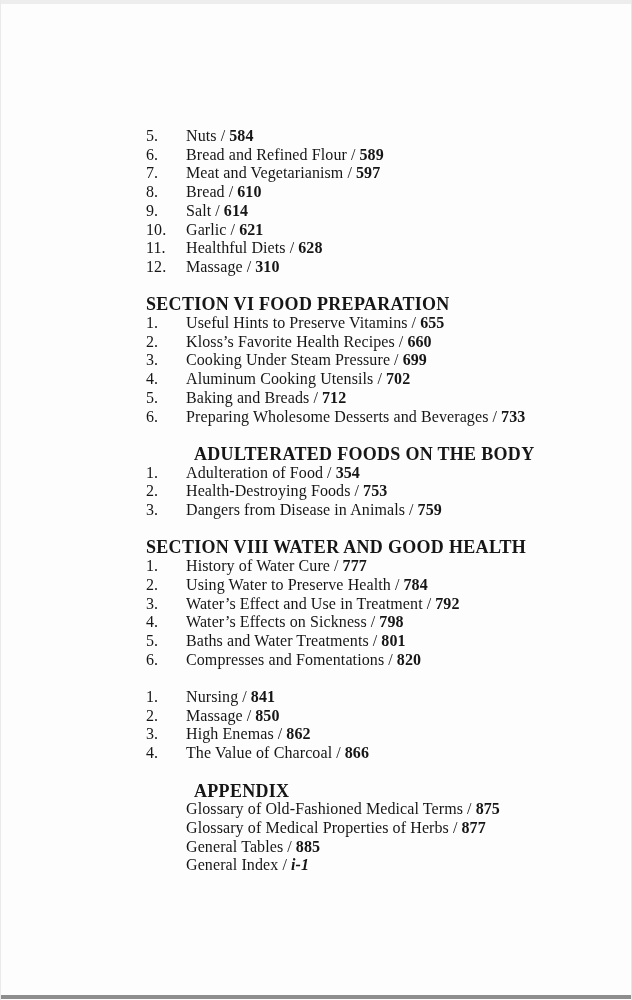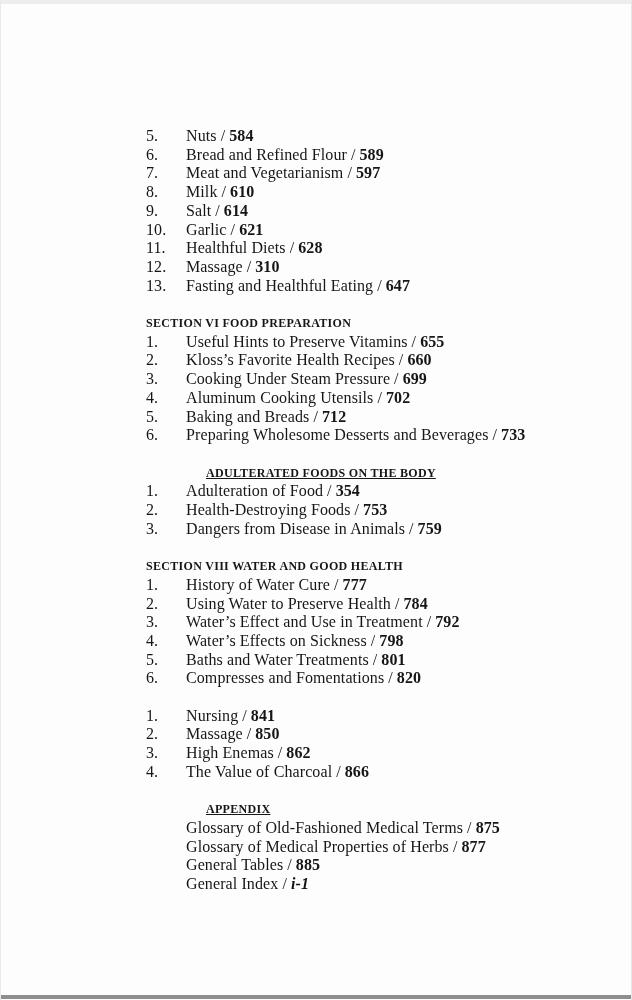--- a/index.html
+++ b/index.html
@@ -35,26 +35,26 @@
     position: absolute;
     left: 145px;
     top: 127px;
     width: 440px;
   }
 
   .toc-section + .toc-section { margin-top: 18.7px; }
 
   .heading-line {
     font-weight: bold;
-    font-size: 12px;
+    font-size: 18px;
     line-height: 18.7px;
     letter-spacing: 0.3px;
     white-space: nowrap;
   }
-  .heading-line.indent { margin-left: 60px; text-decoration: underline; }
+  .heading-line.indent { margin-left: 48px; }
 
   .entry {
     display: flex;
     font-size: 16px;
     line-height: 18.7px;
     letter-spacing: 0.1px;
     white-space: nowrap;
   }
   .num { width: 40px; flex: none; }
   .sep { padding: 0 4px; }
@@ -75,41 +75,37 @@
         <div class="entry">
           <span class="num">6.</span>
           <span class="entry-text"><span class="title">Bread and Refined Flour</span><span class="sep">/</span><span class="page">589</span></span>
         </div>
         <div class="entry">
           <span class="num">7.</span>
           <span class="entry-text"><span class="title">Meat and Vegetarianism</span><span class="sep">/</span><span class="page">597</span></span>
         </div>
         <div class="entry">
           <span class="num">8.</span>
-          <span class="entry-text"><span class="title">Milk</span><span class="sep">/</span><span class="page">610</span></span>
+          <span class="entry-text"><span class="title">Bread</span><span class="sep">/</span><span class="page">610</span></span>
         </div>
         <div class="entry">
           <span class="num">9.</span>
           <span class="entry-text"><span class="title">Salt</span><span class="sep">/</span><span class="page">614</span></span>
         </div>
         <div class="entry">
           <span class="num">10.</span>
           <span class="entry-text"><span class="title">Garlic</span><span class="sep">/</span><span class="page">621</span></span>
         </div>
         <div class="entry">
           <span class="num">11.</span>
           <span class="entry-text"><span class="title">Healthful Diets</span><span class="sep">/</span><span class="page">628</span></span>
         </div>
         <div class="entry">
           <span class="num">12.</span>
           <span class="entry-text"><span class="title">Massage</span><span class="sep">/</span><span class="page">310</span></span>
-        </div>
-        <div class="entry">
-          <span class="num">13.</span>
-          <span class="entry-text"><span class="title">Fasting and Healthful Eating</span><span class="sep">/</span><span class="page">647</span></span>
         </div>
       </section>
       <section class="toc-section">
         <div class="heading-line">SECTION VI FOOD PREPARATION</div>
         <div class="entry">
           <span class="num">1.</span>
           <span class="entry-text"><span class="title">Useful Hints to Preserve Vitamins</span><span class="sep">/</span><span class="page">655</span></span>
         </div>
         <div class="entry">
           <span class="num">2.</span>

